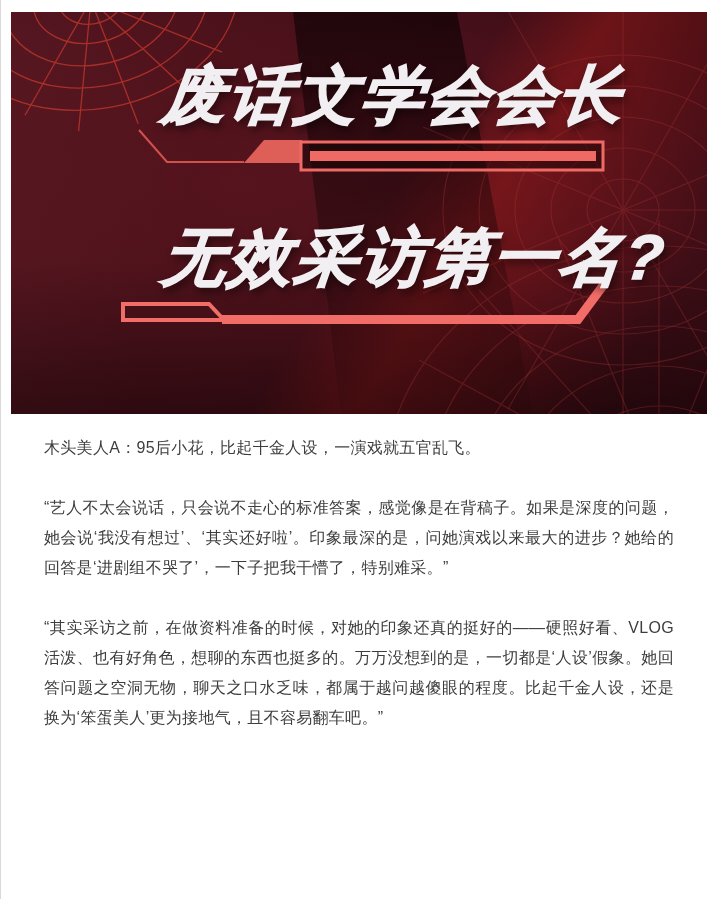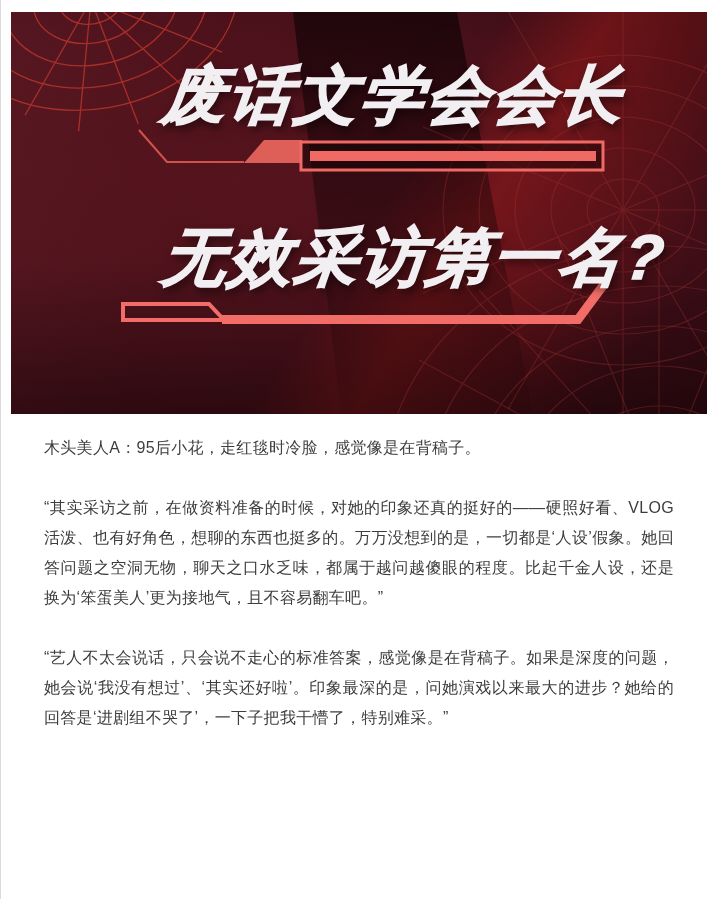--- a/index.html
+++ b/index.html
@@ -135,18 +135,18 @@
           <path d="M211,307.5 L567,307.5 L595.5,269" stroke-width="9"></path>
         </g>
       </g>
     </svg>
 
     <div class="banner-title title-1">废话文学会会长</div>
     <div class="banner-title title-2">无效采访第一名?</div>
   </div>
 
   <div class="article">
-    <p>木头美人A：95后小花，走红毯时冷脸，感觉像是在背稿子。</p>
+    <p>木头美人A：95后小花，比起千金人设，一演戏就五官乱飞。</p>
+    <p>“艺人不太会说话，只会说不走心的标准答案，感觉像是在背稿子。如果是深度的问题，她会说‘我没有想过’、‘其实还好啦’。印象最深的是，问她演戏以来最大的进步？她给的回答是‘进剧组不哭了’，一下子把我干懵了，特别难采。”</p>
     <p>“其实采访之前，在做资料准备的时候，对她的印象还真的挺好的——硬照好看、VLOG活泼、也有好角色，想聊的东西也挺多的。万万没想到的是，一切都是‘人设’假象。她回答问题之空洞无物，聊天之口水乏味，都属于越问越傻眼的程度。比起千金人设，还是换为‘笨蛋美人’更为接地气，且不容易翻车吧。”</p>
-    <p>“艺人不太会说话，只会说不走心的标准答案，感觉像是在背稿子。如果是深度的问题，她会说‘我没有想过’、‘其实还好啦’。印象最深的是，问她演戏以来最大的进步？她给的回答是‘进剧组不哭了’，一下子把我干懵了，特别难采。”</p>
   </div>
 
 </div>
 
 </body></html>

